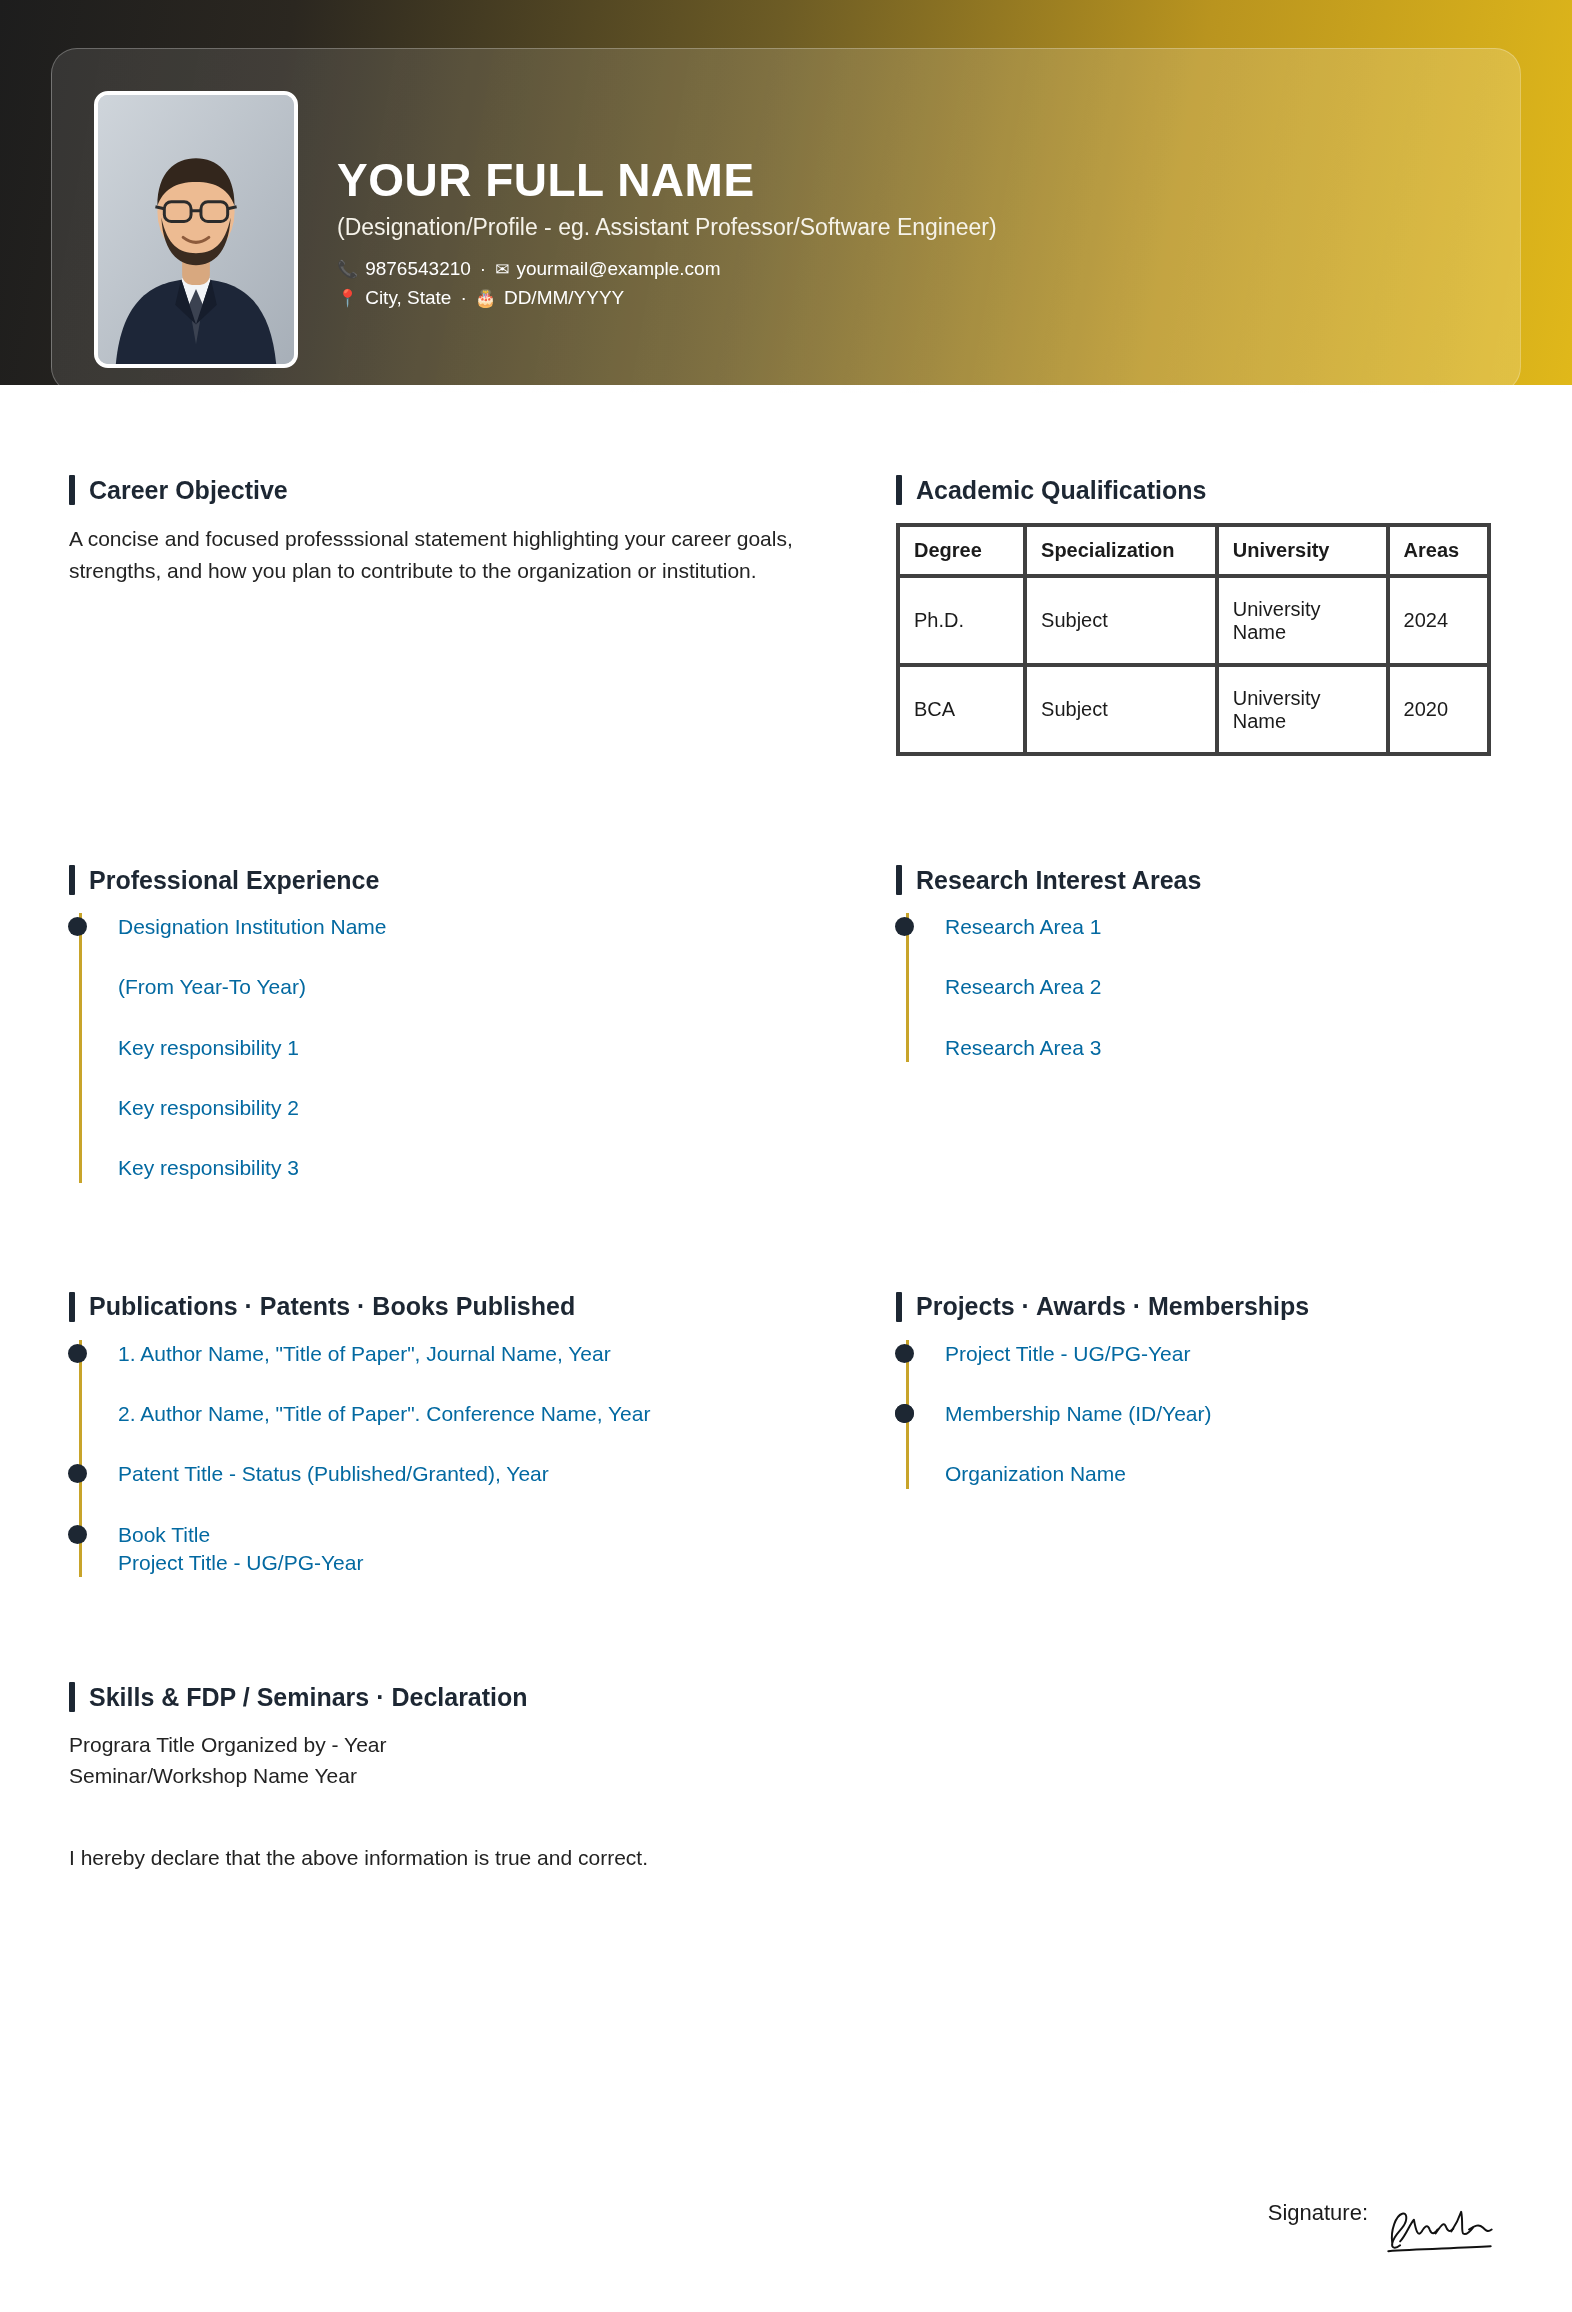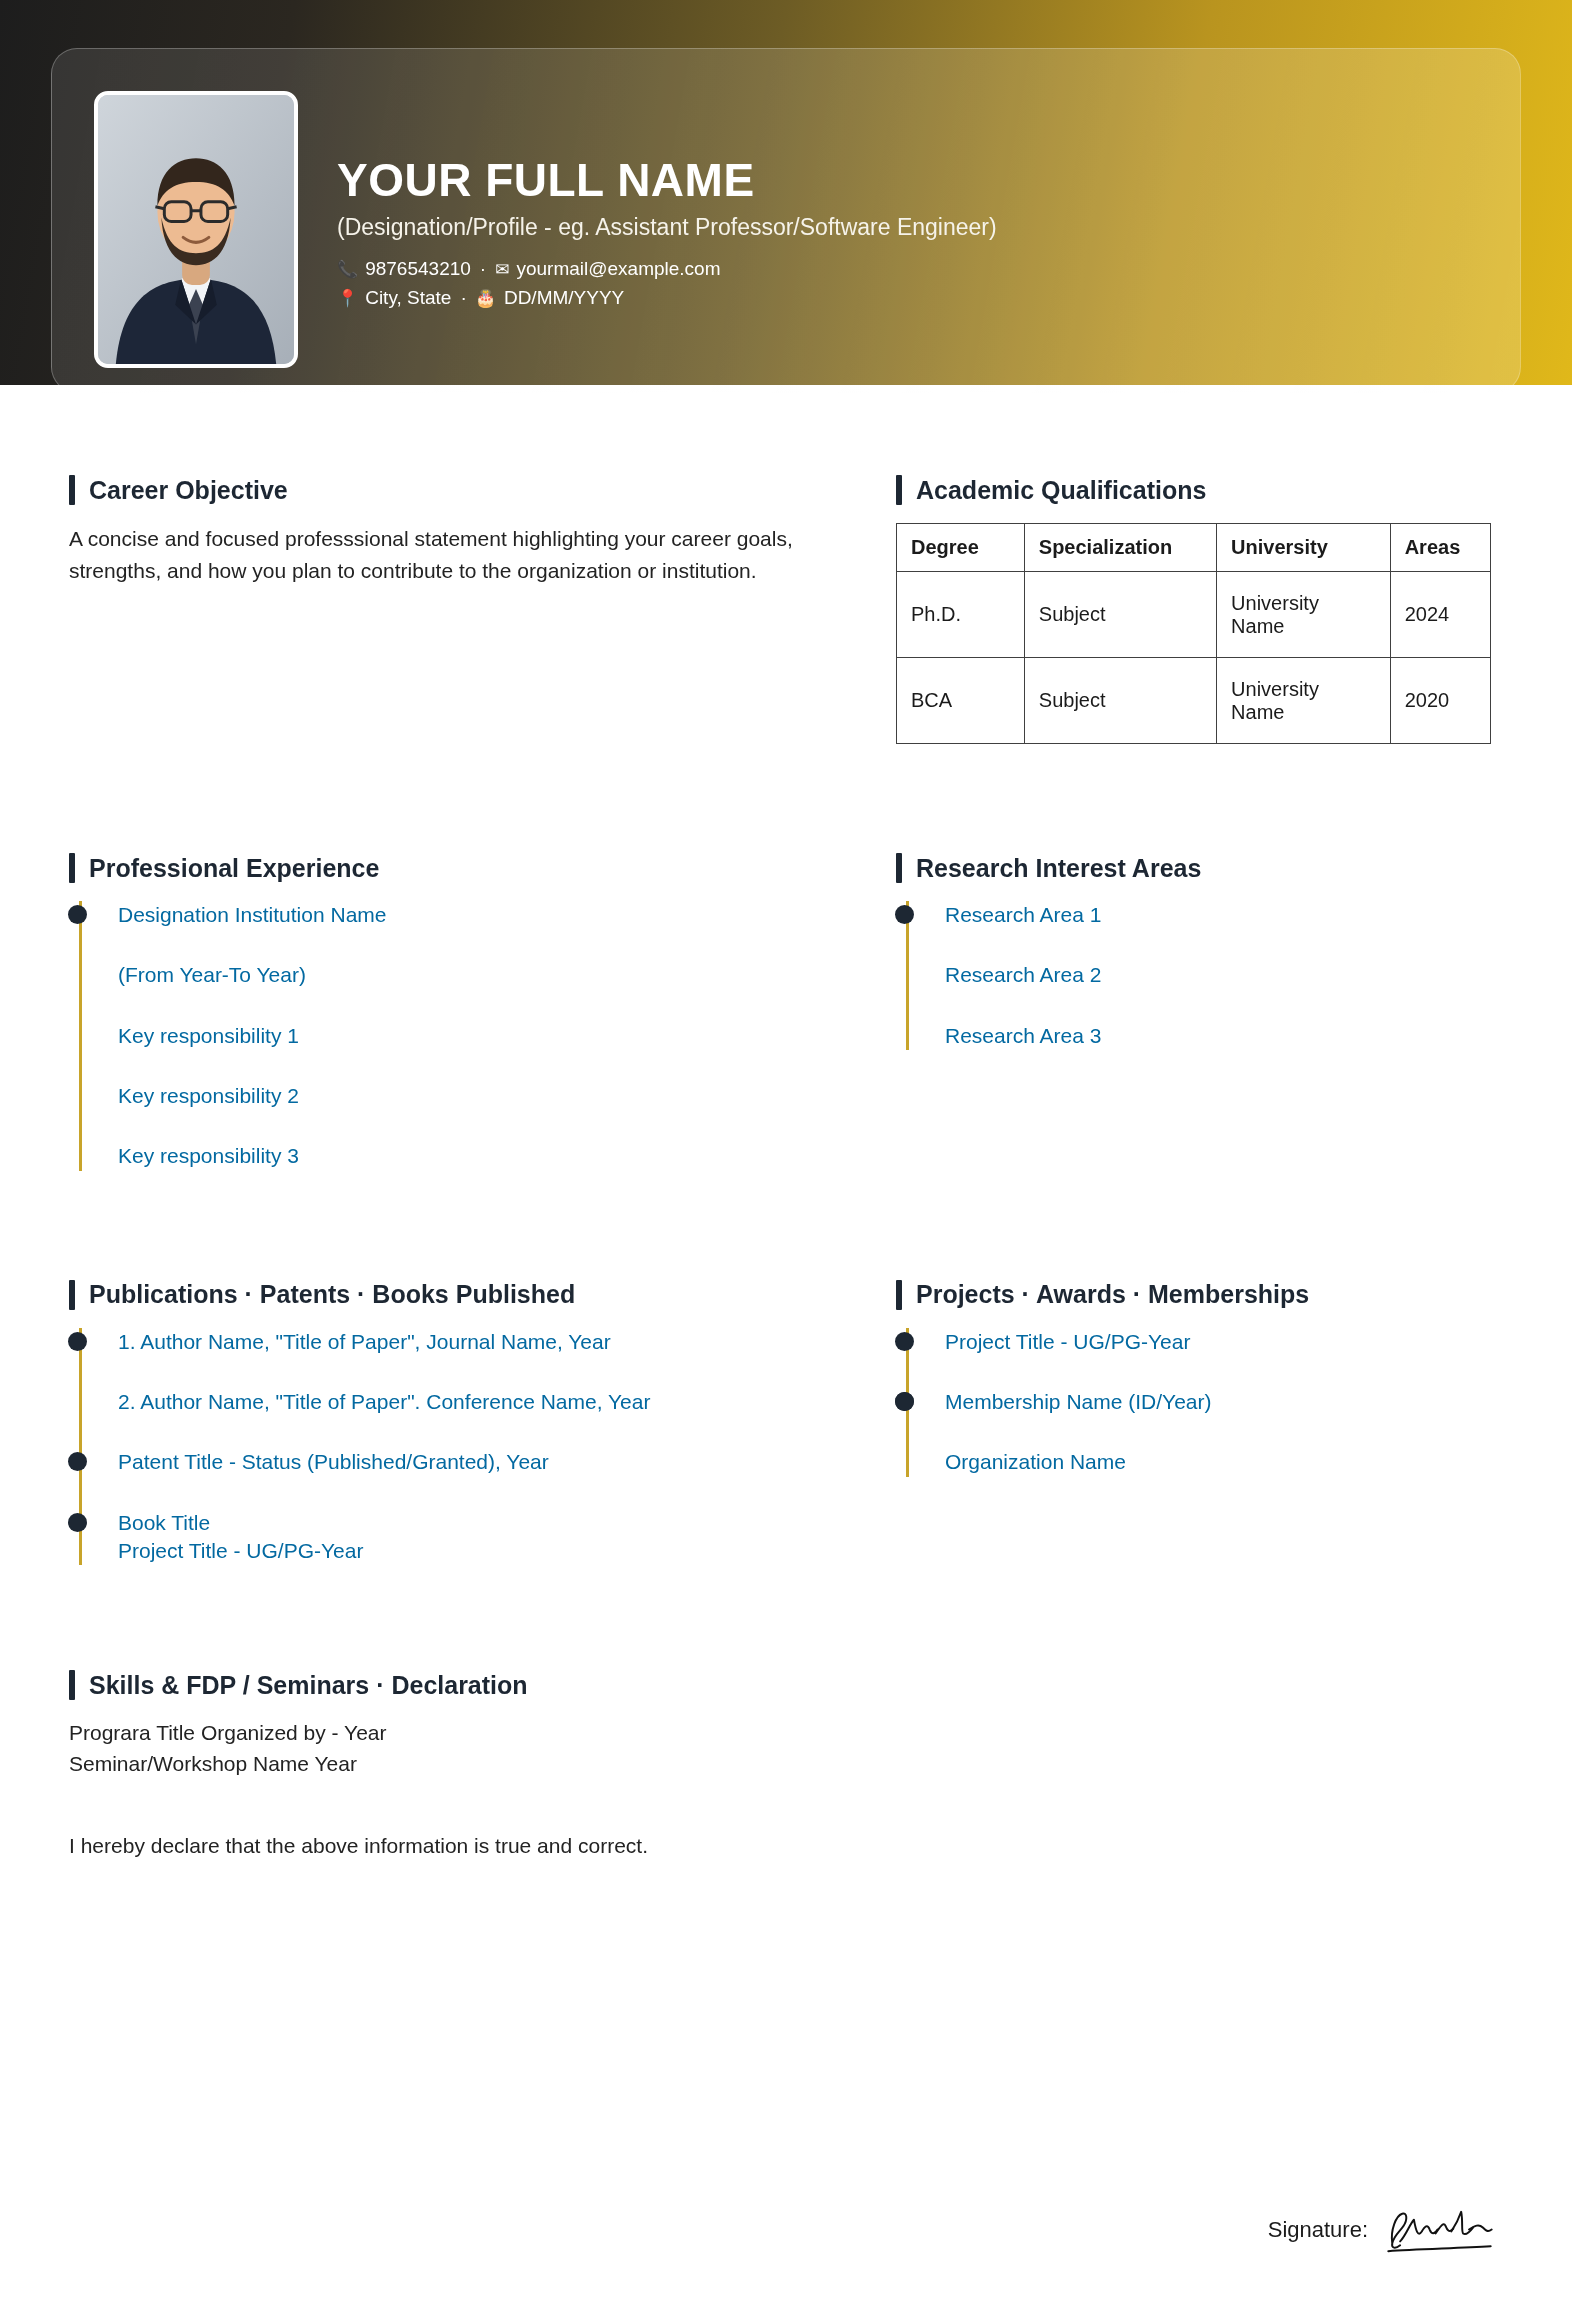--- a/index.html
+++ b/index.html
@@ -129,21 +129,21 @@
     max-width: 752px;
   }
 
   
   table.qual {
     border-collapse: collapse;
     width: 595px;
     font-size: 20px;
   }
   table.qual th, table.qual td {
-    border: 1px solid #404040;
+    border: 4px solid #404040;
     padding: 12px 14px;
     text-align: left;
     vertical-align: middle;
     color: #1b1b1b;
   }
   table.qual th {
     font-weight: bold;
     background: #ffffff;
   }
   table.qual td { height: 61px; }
@@ -195,21 +195,21 @@
   .declare {
     font-size: 21px;
     color: #232323;
     margin: 55px 0 0 0;
   }
   .signature-row {
     position: absolute;
     right: 69px;
     bottom: 50px;
     display: flex;
-    align-items: center;
+    align-items: flex-start;
     gap: 8px;
   }
   .sig-label { font-size: 22px; color: #1b1b1b; padding-bottom: 4px; }
   .sig-img { width: 127px; height: 63px; }
 </style>
 </head>
 <body>
 
 <div class="header-banner">
   <div class="header-card">

